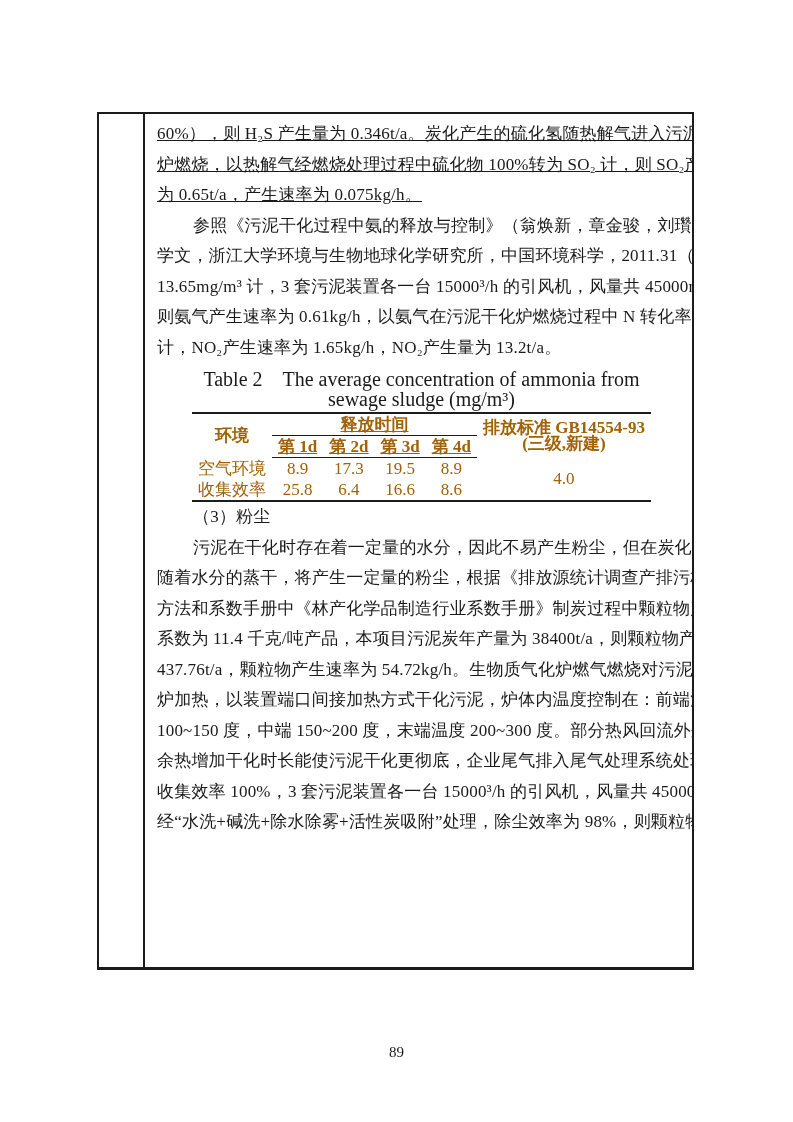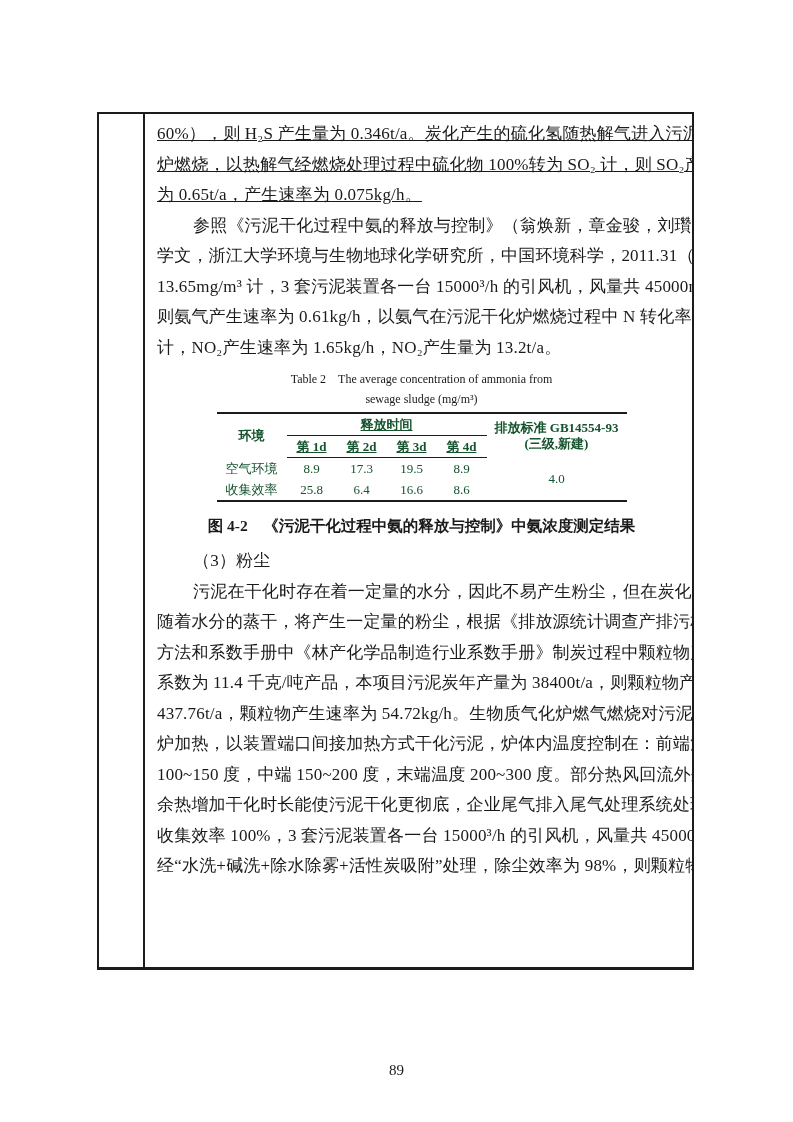--- a/index.html
+++ b/index.html
@@ -52,30 +52,30 @@
     margin-top: 6px;
     text-align: center;
   }
   .tbl-title-cn {
     font-size: 14.5px;
     font-weight: bold;
     line-height: 21px;
     letter-spacing: 0.5px;
   }
   .tbl-title-en {
-    font-size: 12px;
+    font-size: 20px;
     line-height: 20px;
   }
   table.ammonia {
     margin: 3px auto 0 auto;
     border-collapse: collapse;
     border-top: 2.5px solid #1c1c1c;
     border-bottom: 2.5px solid #1c1c1c;
-    font-size: 13px;
-    color: #14532d;
+    font-size: 17px;
+    color: #a16207;
   }
   table.ammonia td {
     padding: 2px 6px;
     text-align: center;
     vertical-align: middle;
     line-height: 17px;
   }
   table.ammonia .hdr { font-weight: bold; }
   td.rule-under { border-bottom: 1.2px solid #1c1c1c; text-decoration: underline; }
   .std-cell div { line-height: 16px; }
@@ -94,21 +94,20 @@
   }
 
   .page-number {
     position: absolute;
     left: 0;
     right: 0;
     top: 1044px;
     text-align: center;
     font-size: 15px;
     color: #1a1a1a;
-    margin-top: 18px;
   }
 </style>
 </head>
 <body>
 
 <div class="frame">
   <div class="frame-left"></div>
   <div class="frame-content">
 
     <div class="underlined">
@@ -158,21 +157,20 @@
           <td>收集效率</td>
           <td>25.8</td>
           <td>6.4</td>
           <td>16.6</td>
           <td>8.6</td>
         </tr>
       </tbody>
         </table>
     </div>
 
-    <div class="figure-caption">图 4-2　《污泥干化过程中氨的释放与控制》中氨浓度测定结果</div>
 
     <div class="line heading">（3）粉尘</div>
 
     <div>
       <div class="line indent">污泥在干化时存在着一定量的水分，因此不易产生粉尘，但在炭化阶段</div>
       <div class="line">随着水分的蒸干，将产生一定量的粉尘，根据《排放源统计调查产排污核算</div>
       <div class="line">方法和系数手册中《林产化学品制造行业系数手册》制炭过程中颗粒物产污</div>
       <div class="line">系数为 11.4 千克/吨产品，本项目污泥炭年产量为 38400t/a，则颗粒物产生量</div>
       <div class="line">437.76t/a，颗粒物产生速率为 54.72kg/h。生物质气化炉燃气燃烧对污泥干化</div>
       <div class="line">炉加热，以装置端口间接加热方式干化污泥，炉体内温度控制在：前端温度</div>

